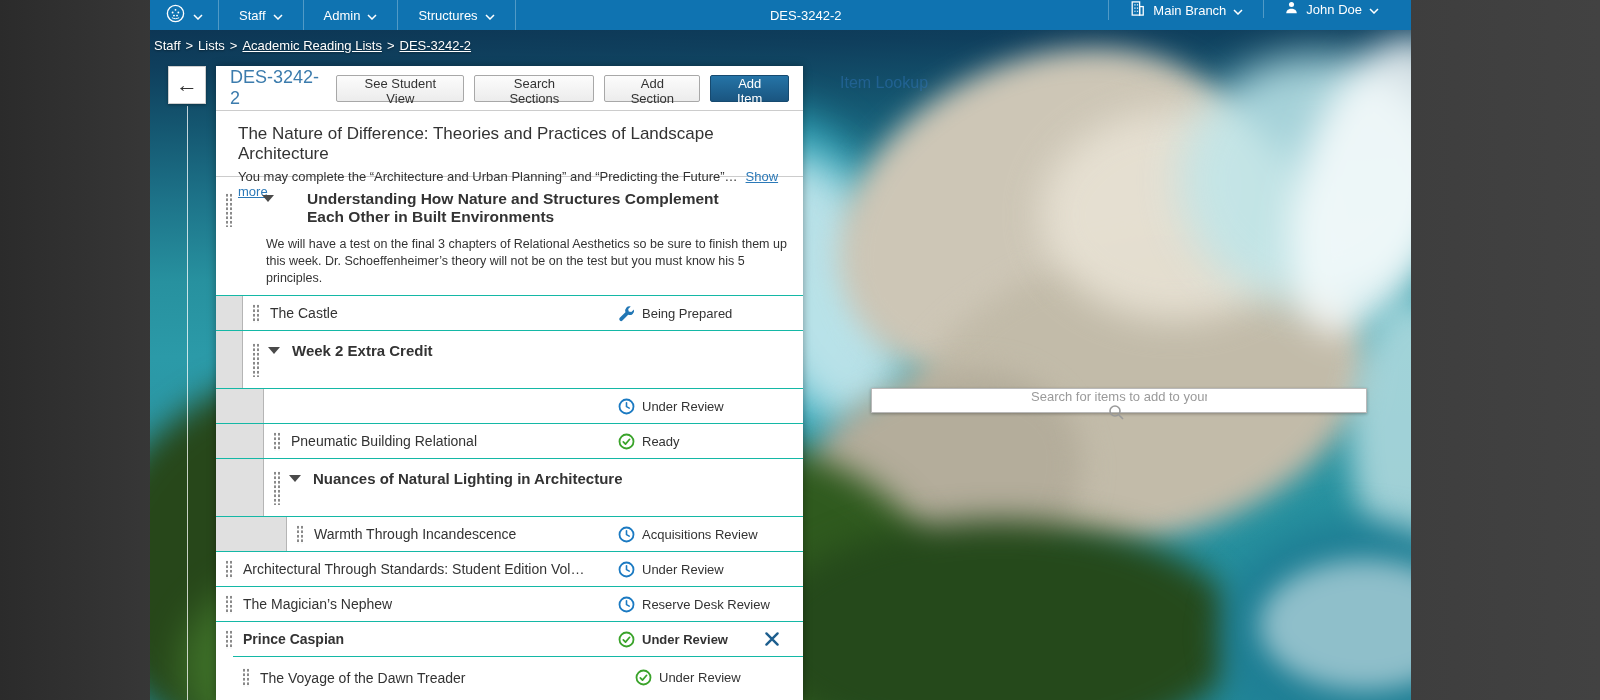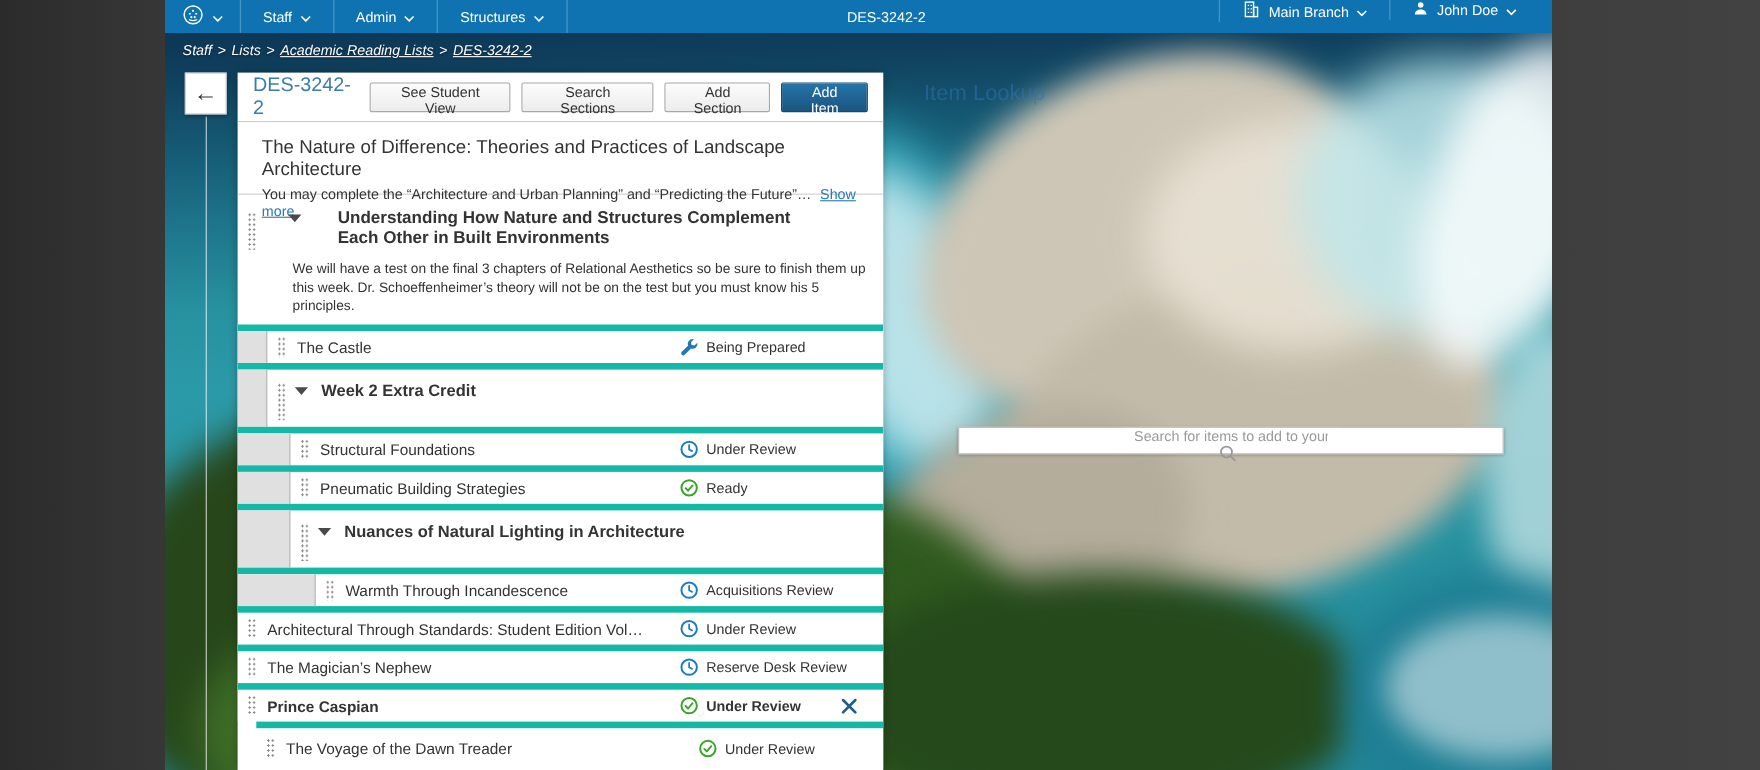--- a/index.html
+++ b/index.html
@@ -30,26 +30,26 @@
   
   .topbar { position:absolute; left:0; top:0; width:100%; height:30px; z-index:6; display:flex; align-items:center; color:#fff; font-size:13px; }
   .tb-left { display:flex; align-items:stretch; height:100%; }
   .tb-item { display:flex; align-items:center; gap:7px; padding:0 20px; border-right:1px solid rgba(255,255,255,.28); cursor:pointer; }
   .tb-item.logo { padding:0 15px; }
   .tb-title { position:absolute; left:52%; transform:translateX(-50%); font-size:13px; }
   .tb-right { margin-left:auto; display:flex; align-items:flex-start; height:100%; padding-right:12px; }
   .tb-right .tb-item { border-right:none; border-left:1px solid rgba(255,255,255,.28); }
 
   
-  .breadcrumb { position:absolute; left:16px; top:38px; z-index:6; color:#fff; font-size:13px; text-shadow:0 1px 2px rgba(0,0,0,.45);font-style:italic; }
+  .breadcrumb { position:absolute; left:4px; top:38px; z-index:6; color:#fff; font-size:13px; text-shadow:0 1px 2px rgba(0,0,0,.45); }
   .breadcrumb .sep { margin:0 5px; }
   .breadcrumb .bc-link { text-decoration:underline; cursor:pointer; }
 
   
-  .item-lookup { position:absolute; left:690px; top:74px; z-index:1; font-size:20px; color:#2f74b8; opacity:.5; }
+  .item-lookup { position:absolute; left:690px; top:74px; z-index:1; font-size:16px; color:#2f74b8; opacity:.5; }
 
   
   .back-line { position:absolute; left:37px; top:106px; width:1px; height:594px; background:rgba(255,255,255,.75); z-index:2; }
   .back-btn { position:absolute; left:18px; top:66px; width:38px; height:38px; z-index:4; background:#fff; border:1px solid #cfcfcf; box-shadow:0 1px 3px rgba(0,0,0,.35); font-size:22px; color:#333; cursor:pointer; line-height:34px; text-align:center; }
 
   
   .panel { position:absolute; left:66px; top:66px; width:587px; height:634px; z-index:3; background:#fff; box-shadow:0 0 8px rgba(0,0,0,.35); overflow:hidden; }
   .panel-header { height:45px; display:flex; align-items:center; padding:0 14px; border-bottom:1px solid #ccc; }
   .panel-title { font-size:18px; color:#3c7cad; }
   .ph-spacer { flex:1; }
@@ -64,21 +64,21 @@
   .main-section { height:118px; padding-top:13px; position:relative; }
   .sec-row { display:flex; align-items:flex-start;gap:20px; }
   .drag { width:8px; background-image:radial-gradient(circle,#8a8a8a 1.05px,transparent 1.15px); background-size:4px 4.5px; cursor:grab; }
   .drag.lg { height:34px; } .drag.sm { height:19px; }
   .tri { width:0; height:0; border-left:6.5px solid transparent; border-right:6.5px solid transparent; border-top:7.5px solid #4a4a4a; margin:5px 0 0 9px; cursor:pointer; }
   .main-section .drag { margin-left:9px; margin-top:3px; }
   .sec-title { margin-left:13px; font-size:15.5px; font-weight:bold; color:#333; line-height:1.18; }
   .sec-desc { margin:9px 0 0 50px; width:532px; font-size:12.5px; color:#333; line-height:1.35; }
 
   
-  .row { position:relative; border-top:6px solid #14b8a6; background:#fff; }
+  .row { position:relative; border-top:1px solid #14b8a6; background:#fff; }
   .row .gutter { position:absolute; left:0; top:0; bottom:0; background:#e0e0e0; border-right:1px solid #b5b5b5; }
   .row .rc { position:absolute; top:0; bottom:0; display:flex; align-items:center; }
   .row-title { font-size:14px; color:#333; margin-left:10px; white-space:nowrap; }
   .row.section .row-title { font-size:15px; font-weight:bold; margin-left:12px; }
   .row .tri { margin:0 0 0 8px; }
   .status { position:absolute; left:402px; top:0; bottom:0; display:flex; align-items:center; gap:7px; font-size:13px; color:#333; }
   .close-x { position:absolute; right:22px; top:50%; transform:translateY(-50%); cursor:pointer; display:flex; }
 
   
   .search { position:absolute; left:721px; top:388px; width:496px; height:25px; z-index:3; background:#fff; border:1px solid #b9b9b9; box-shadow:0 1px 3px rgba(0,0,0,.3); display:flex; align-items:center;flex-direction:column; }
@@ -232,39 +232,35 @@
           <div class="row section" style="height: 58px;">
             <div class="gutter" style="width:27px"></div>
             <div class="rc" style="left:36px">
               <span class="drag lg" style="align-self:flex-start;margin-top:12px"></span>
               <span class="tri" style="align-self:flex-start;margin-top:16px"></span>
               <span class="row-title" style="align-self:flex-start;margin-top:11px">Week 2 Extra Credit</span>
             </div>
           </div>
           <div class="row item" style="height: 35px;">
             <div class="gutter" style="width:48px"></div>
-            <div class="rc" style="left:57px">
-              <span class="drag sm"></span>
-              <span class="row-title">Structural Foundations</span>
-            </div>
             <div class="status">
               <span style="display:flex">
                 <svg width="17" height="17" viewBox="0 0 17 17">
                   <circle cx="8.5" cy="8.5" r="7" fill="none" stroke="#1b7ac2" stroke-width="1.8"></circle>
                   <path d="M8.5 4.7v3.9l2.7 1.5" fill="none" stroke="#1b7ac2" stroke-width="1.6" stroke-linecap="round"></path>
                 </svg>
               </span>
               <span>Under Review</span>
             </div>
           </div>
           <div class="row item" style="height: 35px;">
             <div class="gutter" style="width:48px"></div>
             <div class="rc" style="left:57px">
               <span class="drag sm"></span>
-              <span class="row-title">Pneumatic Building Strategies</span>
+              <span class="row-title">Pneumatic Building Relational</span>
             </div>
             <div class="status">
               <span style="display:flex">
                 <svg width="17" height="17" viewBox="0 0 17 17">
                   <circle cx="8.5" cy="8.5" r="7" fill="none" stroke="#3aa32a" stroke-width="1.8"></circle>
                   <path d="M5.3 8.8l2.2 2.3 4.1-4.8" fill="none" stroke="#3aa32a" stroke-width="1.7" stroke-linecap="round" stroke-linejoin="round"></path>
                 </svg>
               </span>
               <span>Ready</span>
             </div>

